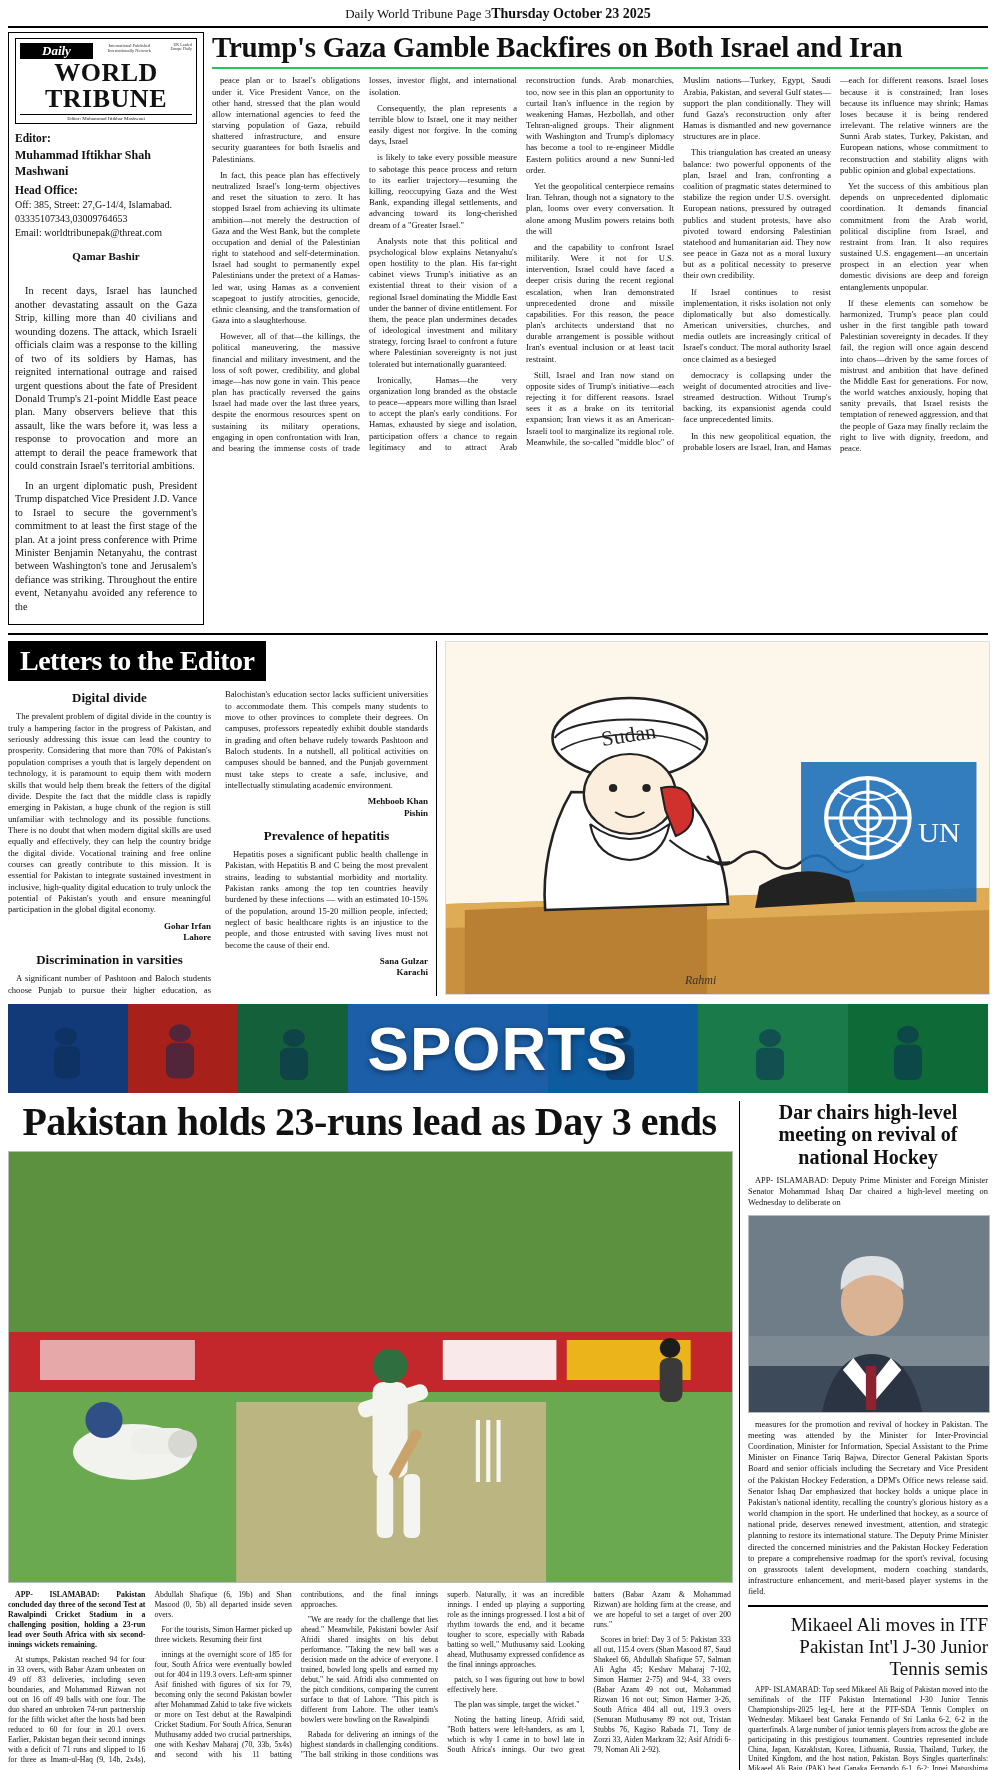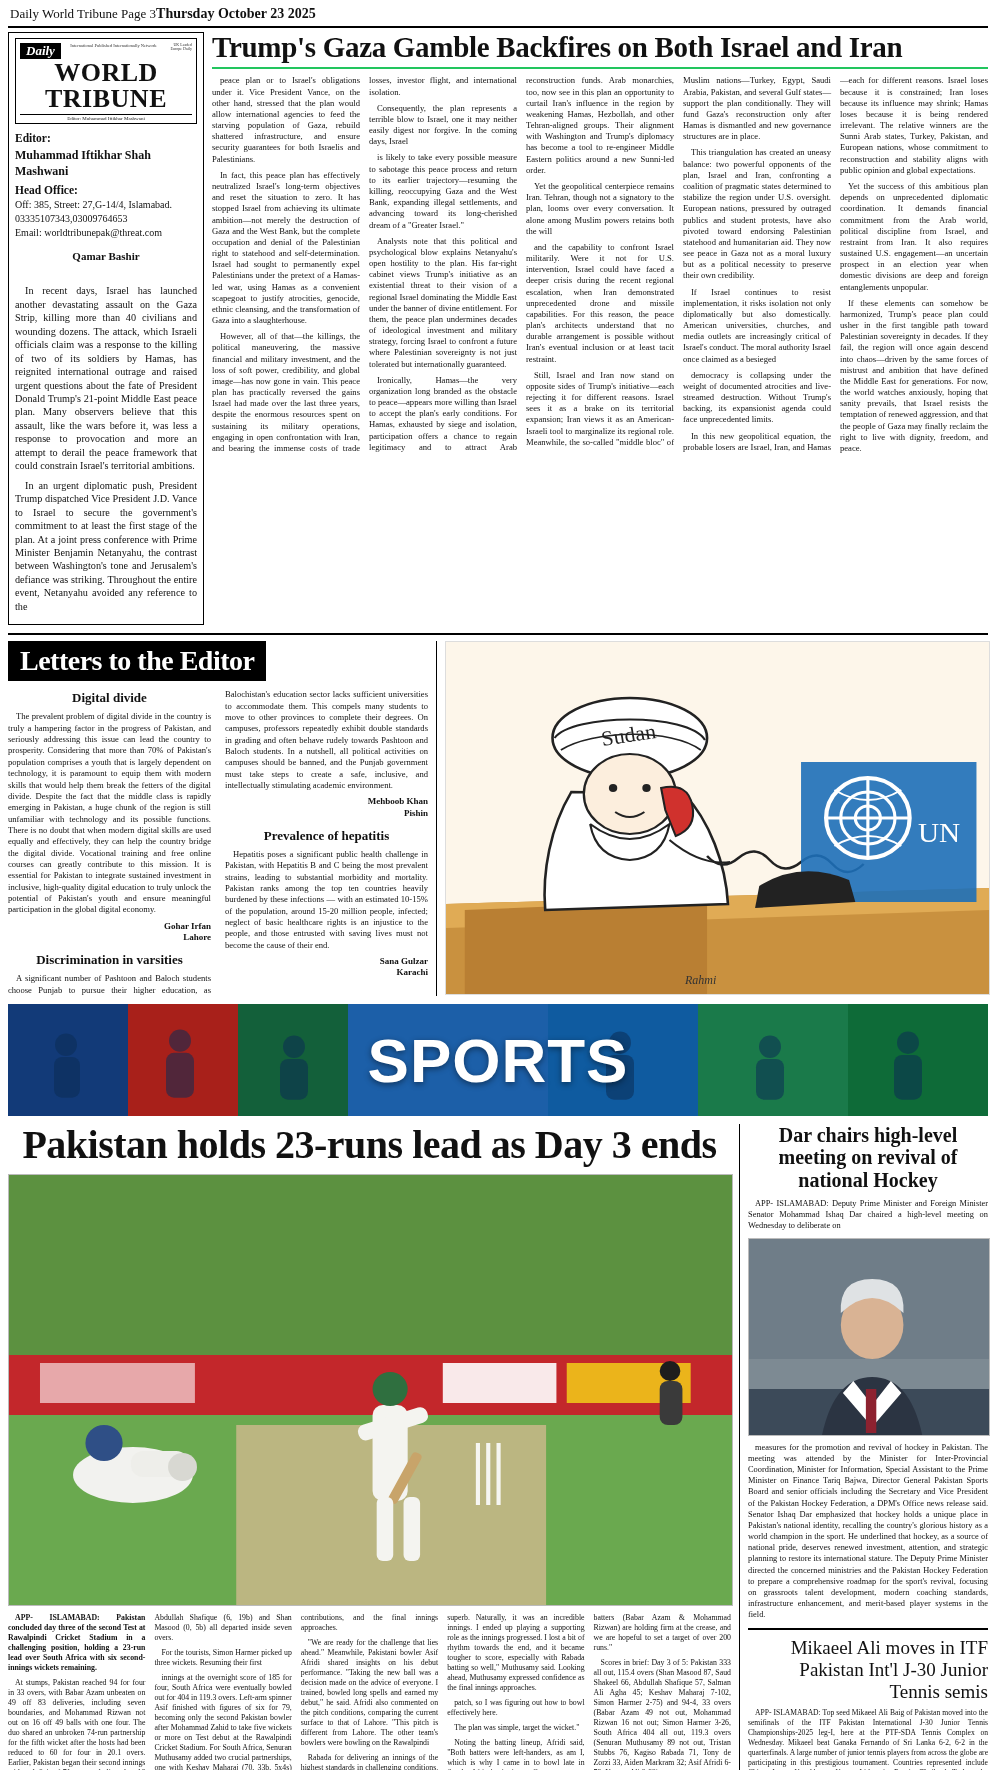--- a/index.html
+++ b/index.html
@@ -6,38 +6,38 @@
   body{
     width:996px;
     background:#ffffff;
     font-family:"Liberation Serif", serif;
     color:#111;
   }
   .page{width:996px;position:relative;padding:0;box-sizing:border-box;}
 
   
   .top-strip{
-    display:flex;justify-content:flex-start;align-items:center;
+    display:flex;justify-content:center;align-items:center;
     padding:6px 10px 4px 10px;
     font-family:"Liberation Serif", serif;
   }
   .top-strip .left{font-size:13px;}
   .top-strip .right{font-size:14px;font-weight:bold;}
   .rule{height:2px;background:#000;margin:0 8px;}
 
   
   .top-section{display:flex;padding:4px 8px 0 8px;gap:8px;}
   .masthead-box{
     width:196px;flex:0 0 196px;border:1px solid #000;padding:5px 6px;box-sizing:border-box;
   }
   .logo-wrap{border:1px solid #000;padding:4px 4px 2px 4px;text-align:center;position:relative;}
   .logo-top{display:flex;align-items:flex-start;justify-content:space-between;}
   .logo-daily{
     background:#000;color:#fff;font-family:"Liberation Serif",serif;font-style:italic;
-    font-size:13px;padding:0 6px;font-weight:bold;
+    font-size:13px;padding:0 22px;font-weight:bold;
   }
   .logo-tagline{font-size:4.5px;line-height:1.2;text-align:center;flex:1;padding:0 3px;color:#333;}
   .logo-corner{font-size:4px;text-align:right;line-height:1.1;color:#333;width:26px;}
   .logo-main{
     font-family:"Liberation Serif",serif;font-size:26px;letter-spacing:0.5px;
     font-weight:bold;line-height:1;margin-top:1px;
   }
   .logo-sub{font-size:5px;border-top:1px solid #000;margin-top:2px;padding-top:1px;color:#222;}
   .editor-block{margin-top:7px;font-size:11px;line-height:1.35;}
   .editor-block .lbl{font-weight:bold;font-size:11.5px;}
@@ -74,21 +74,21 @@
   .letters-cols p{margin:0 0 5px 0;text-indent:8px;}
   .sign{text-align:right;font-weight:bold;font-size:9px;line-height:1.25;margin-top:2px;}
   .letters-right{flex:1;border-left:1px solid #000;padding-left:8px;}
 
   
   .cartoon{width:100%;height:352px;background:#fdf6ea;position:relative;overflow:hidden;border:1px solid #ddd;}
   .cartoon .sig{position:absolute;left:44%;bottom:6px;font-style:italic;font-size:12px;color:#333;}
 
   
   .sports-banner{
-    margin:8px 8px 0 8px;height:112px;position:relative;overflow:hidden;
+    margin:8px 8px 0 8px;height:89px;position:relative;overflow:hidden;
     background:linear-gradient(90deg,#123a78 0%,#1d5aa8 18%,#bb2222 32%,#0d7a3e 52%,#1a6fbe 72%,#0f6b3a 100%);
   }
   .sports-banner .word{
     position:absolute;left:0;right:0;top:50%;transform:translateY(-50%);
     text-align:center;color:#fff;font-family:"Liberation Sans",sans-serif;
     font-weight:bold;font-size:62px;letter-spacing:1px;
     text-shadow:0 2px 6px rgba(0,0,0,.45);
   }
 
   

